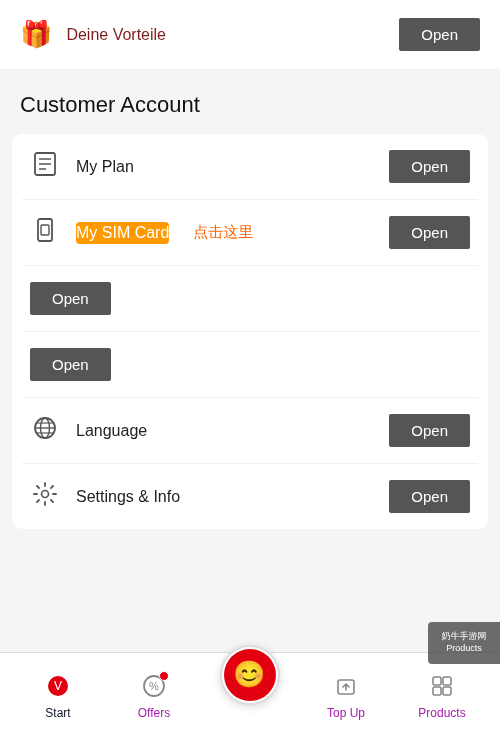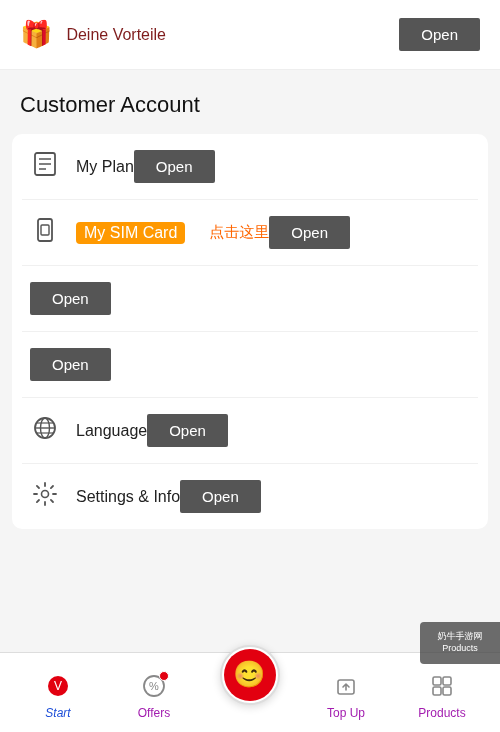--- a/index.html
+++ b/index.html
@@ -46,20 +46,21 @@
     .card {
       background: #fff;
       border-radius: 10px;
       margin: 6px 12px;
       padding: 0 10px;
     }
 
     .menu-item {
       display: flex;
       align-items: center;
+      justify-content: space-between;
       padding: 16px 8px;
       border-bottom: 1px solid #f0f0f0;
     }
     .menu-item:last-child {
       border-bottom: none;
     }
     .menu-left {
       display: flex;
       align-items: center;
       gap: 16px;
@@ -72,21 +73,21 @@
     }
     .menu-label {
       font-size: 16px;
       color: #222;
       font-weight: 400;
     }
     .menu-label.highlighted {
       background: #ff9900;
       color: #fff;
       border-radius: 4px;
-      padding: 2px 8px;
+      padding: 2px 0;
     }
     .click-hint {
       color: #ff6600;
       font-size: 15px;
       margin-left: 8px;
       font-weight: 400;
     }
 
     .btn {
       background: #555;
@@ -125,22 +126,21 @@
       gap: 4px;
       cursor: pointer;
       flex: 1;
       padding-top: 8px;
     }
     .nav-label {
       font-size: 12px;
       color: #a21caf;
     }
     .nav-label.active {
-      color: #1d4ed8;
-      font-style: italic;
+      color: #0f172a;
     }
 
     
     .nav-center {
       flex: 1;
       display: flex;
       flex-direction: column;
       align-items: center;
       position: relative;
       top: -18px;
@@ -181,21 +181,21 @@
       border-radius: 50%;
       background: #e20010;
       border: 1.5px solid #fff;
     }
 
     
     .watermark {
       position: absolute;
       bottom: 68px;
       right: 0;
-      width: 80px;
+      width: 72px;
       height: 42px;
       background: rgba(60,60,60,0.75);
       display: flex;
       align-items: center;
       justify-content: center;
       border-radius: 4px 0 0 4px;
     }
     .watermark-text {
       color: #fff;
       font-size: 9px;

